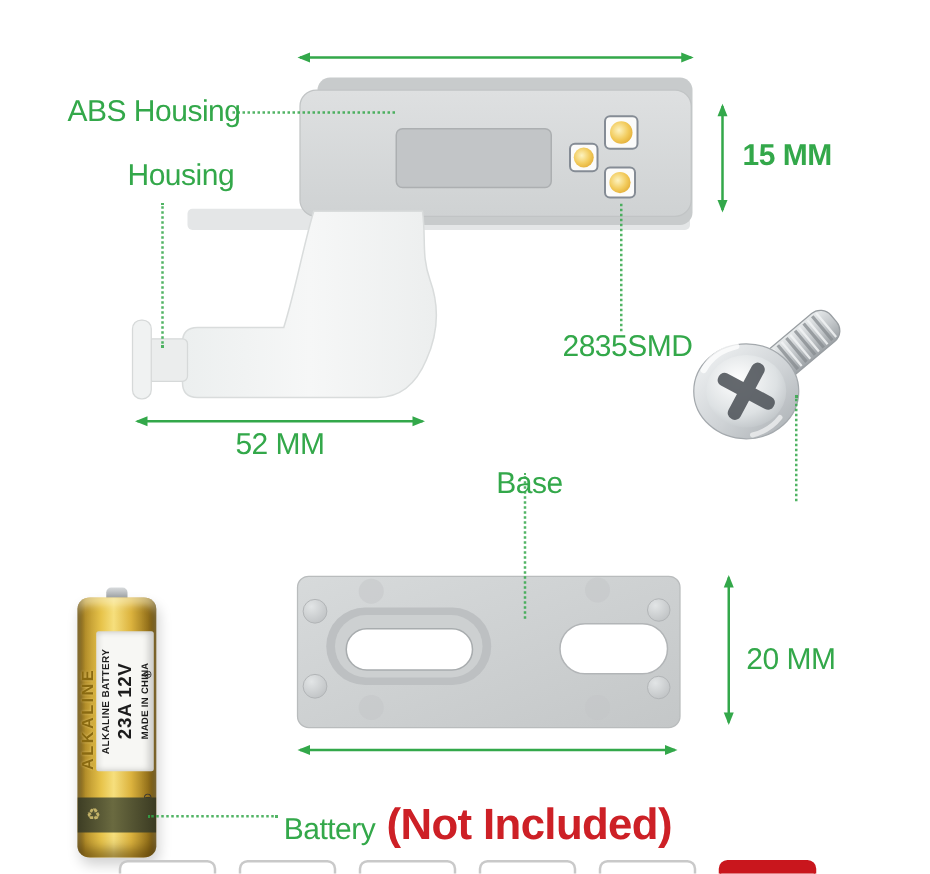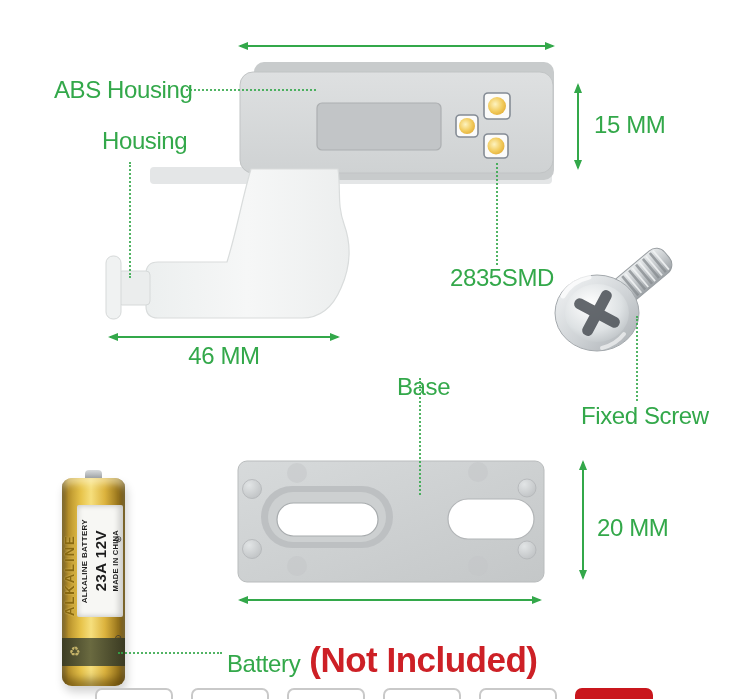--- a/index.html
+++ b/index.html
@@ -204,29 +204,28 @@
   <div class="v-arrow" style="left:582px;top:462px;height:116px;"></div>
   <div class="h-arrow" style="left:240px;top:599px;width:300px;"></div>
 
   <div class="leader-h" style="left:186px;top:89px;width:130px;"></div>
   <div class="leader-v" style="left:129px;top:162px;height:116px;"></div>
   <div class="leader-v" style="left:496px;top:163px;height:102px;"></div>
   <div class="leader-v" style="left:419px;top:378px;height:117px;"></div>
   <div class="leader-v" style="left:636px;top:316px;height:85px;"></div>
   <div class="leader-h" style="left:118px;top:652px;width:104px;"></div>
 
-  <div class="dim" style="left:594px;top:112px;">15 MM</div>
-  <div class="dim center" style="left:110px;top:343px;width:228px;">46 MM</div>
+  <div class="dim" style="left:594px;top:112px;font-weight:bold;">15 MM</div>
+  <div class="dim center" style="left:110px;top:343px;width:228px;">52 MM</div>
   <div class="dim" style="left:597px;top:515px;">20 MM</div>
 
   <div class="lbl" style="left:54px;top:77px;">ABS Housing</div>
   <div class="lbl" style="left:102px;top:128px;">Housing</div>
   <div class="lbl" style="left:450px;top:265px;">2835SMD</div>
   <div class="lbl" style="left:397px;top:346px;margin-top:28px;">Base</div>
-  <div class="lbl" style="left:581px;top:403px;">Fixed Screw</div>
   <div class="note-row" style="left:227px;top:640px;">
     <span class="note-green">Battery</span>
     <span class="note-red">(Not Included)</span>
   </div>
 
   <div class="thumb-strip">
       <div class="thumb outline"></div>
       <div class="thumb outline"></div>
       <div class="thumb outline"></div>
       <div class="thumb outline"></div>

